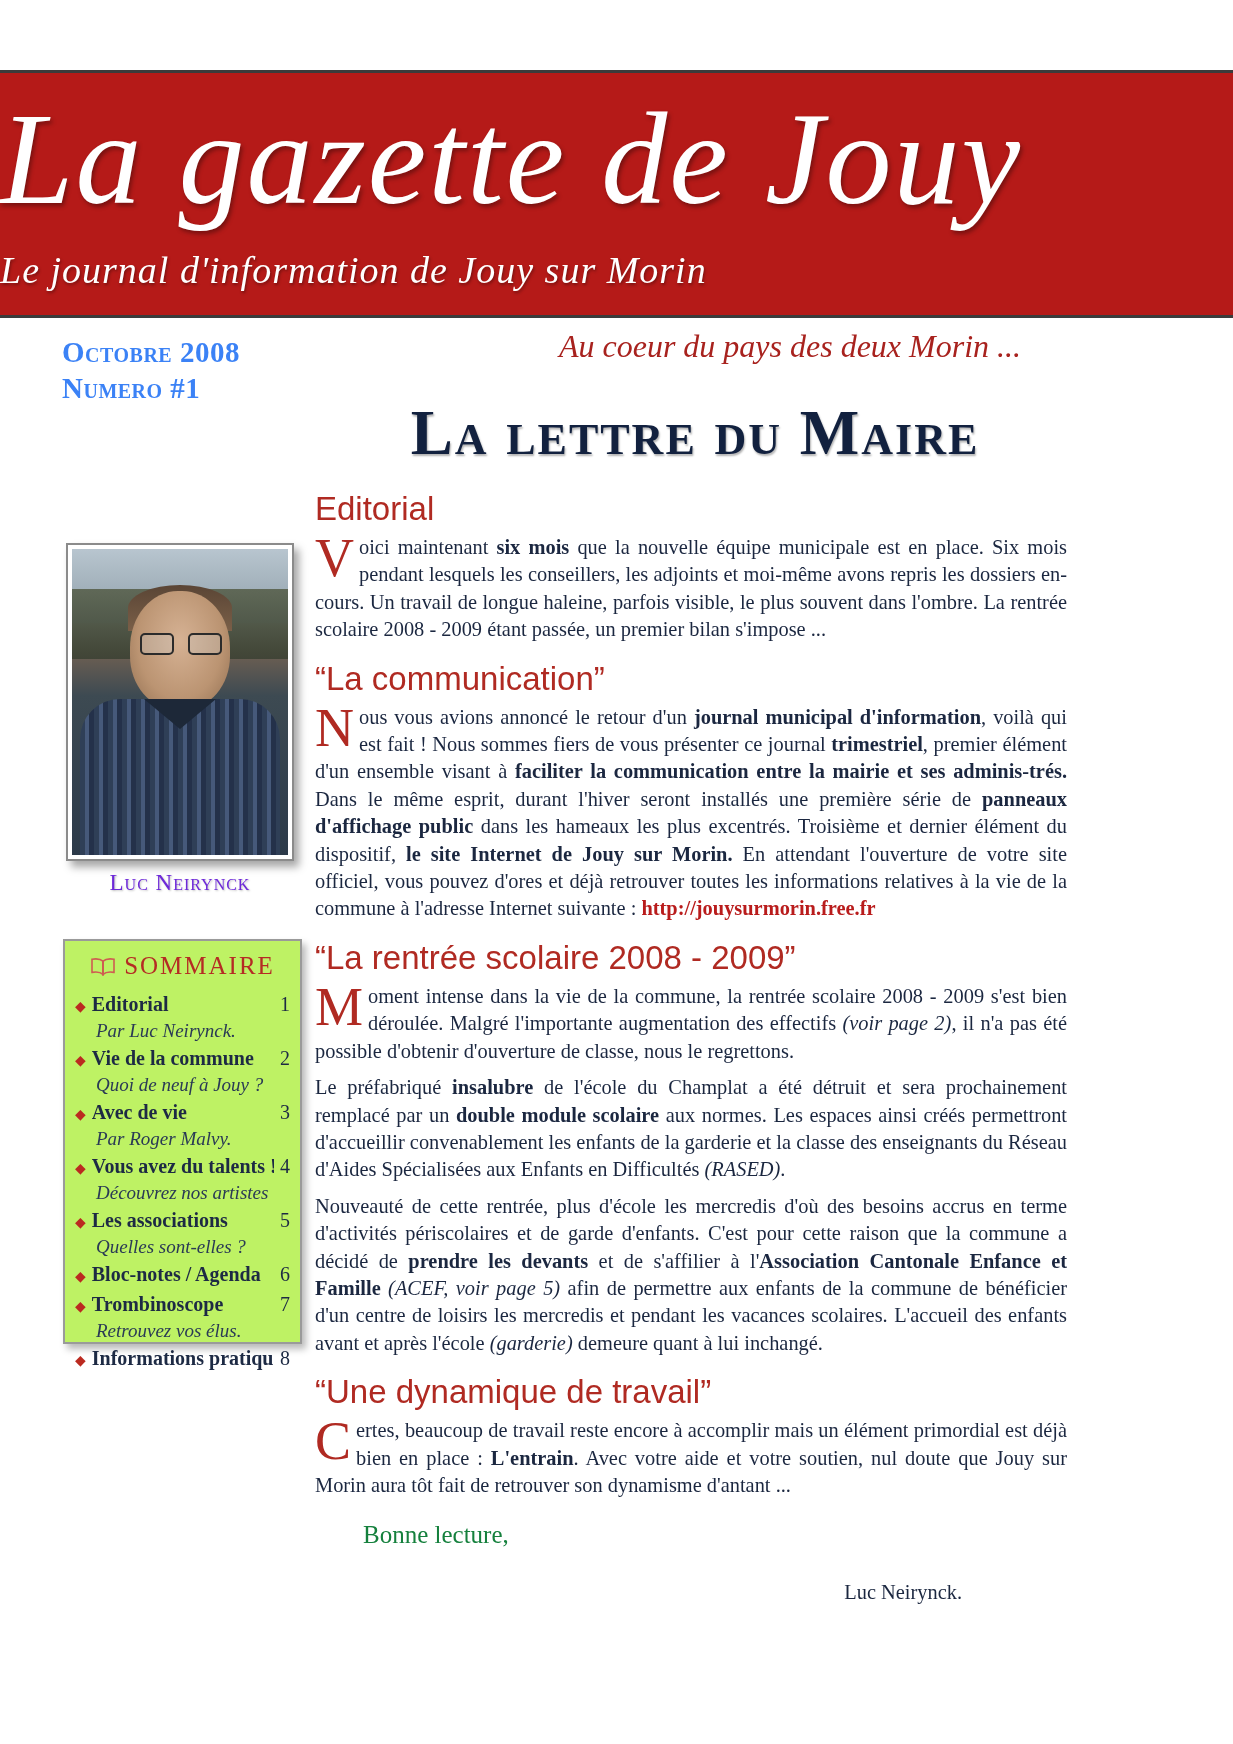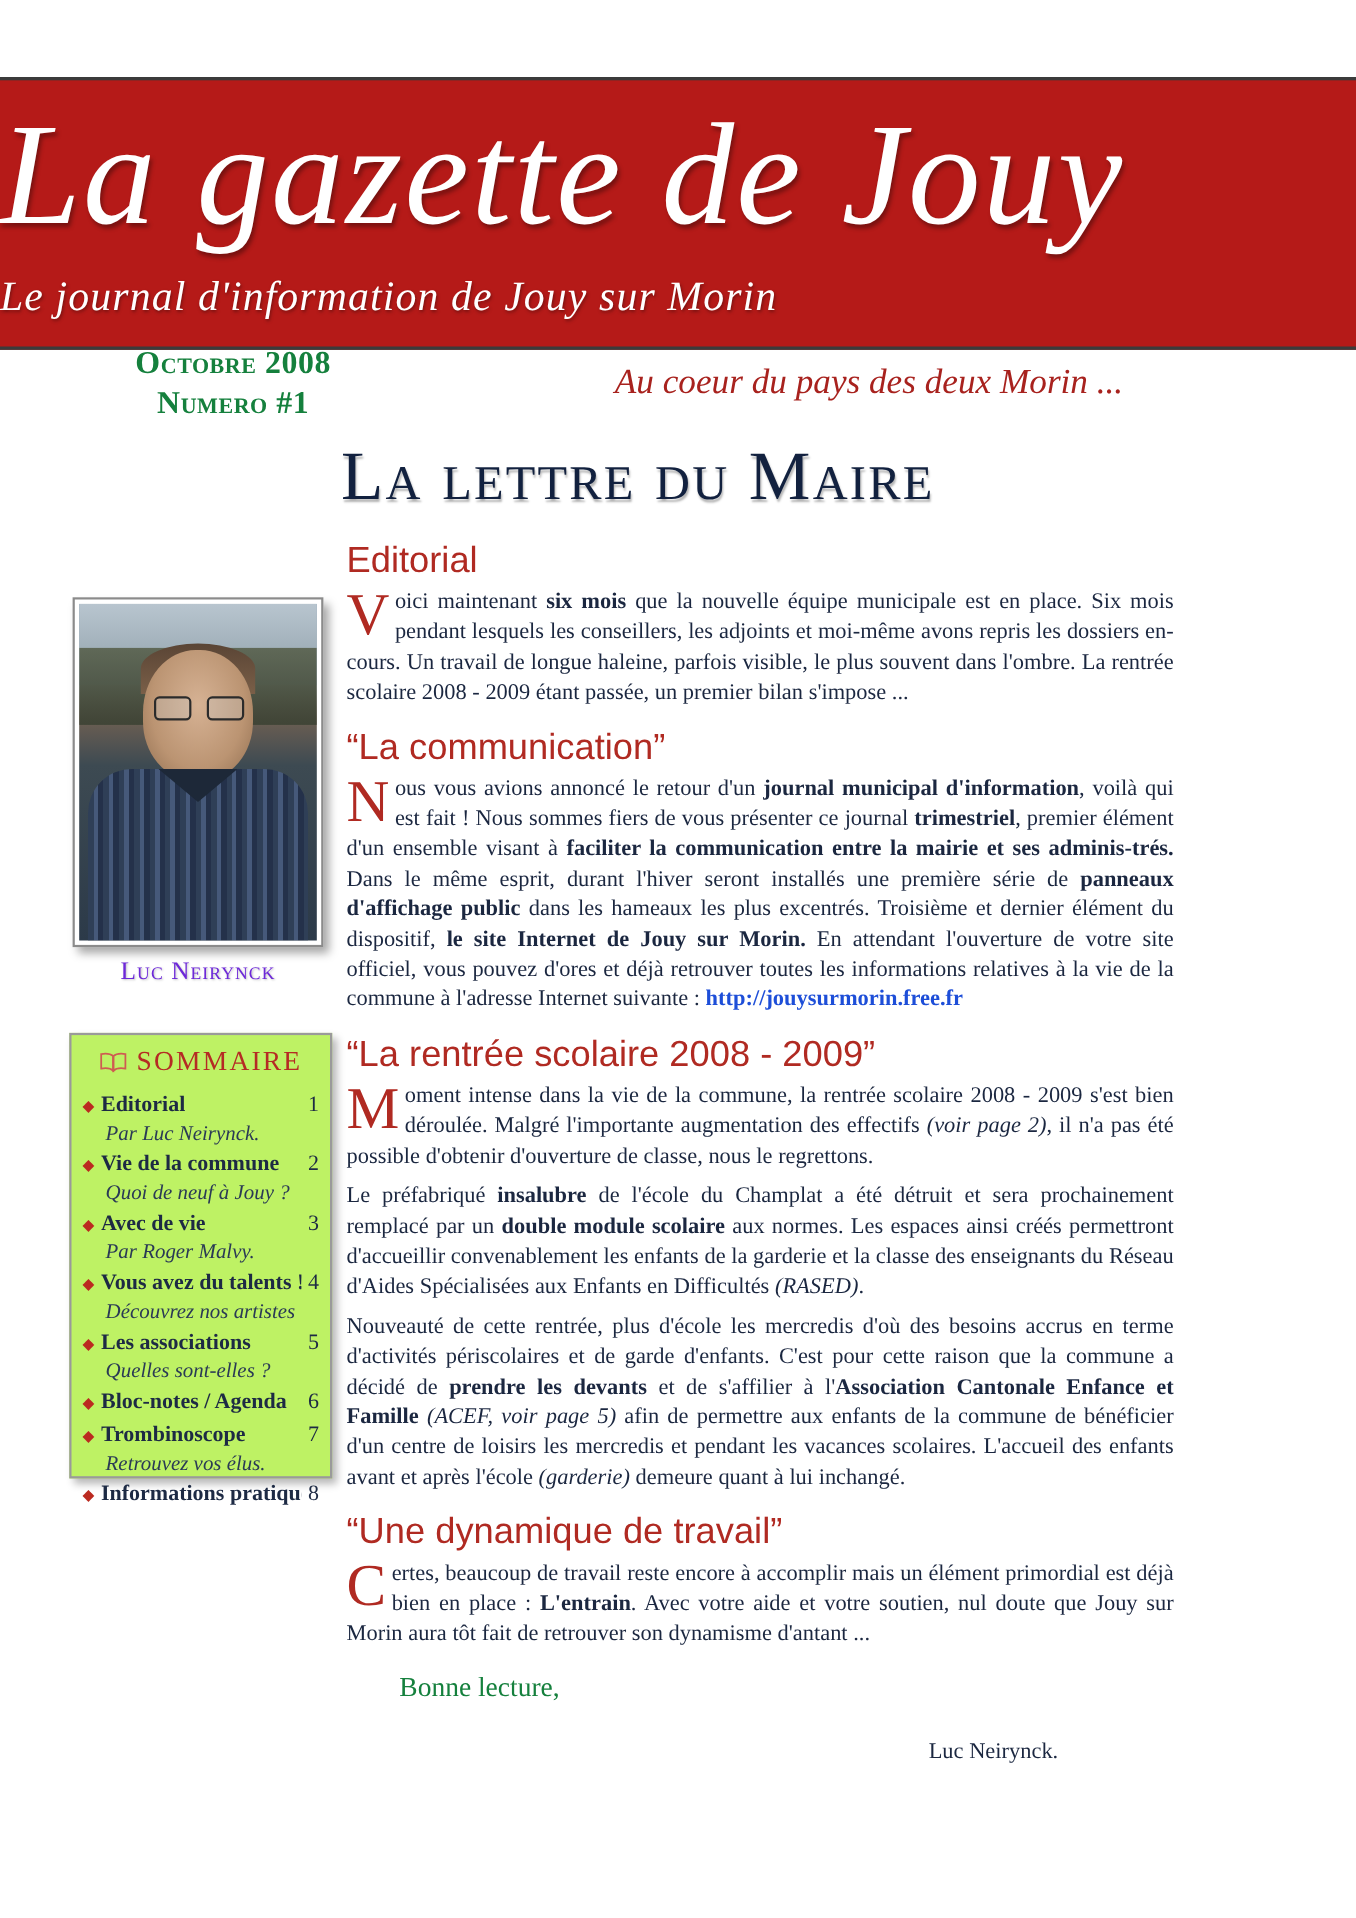--- a/index.html
+++ b/index.html
@@ -59,24 +59,23 @@
     line-height: 44px;
     letter-spacing: 1px;
     text-shadow: 1px 2px 3px rgba(0,0,0,0.35);
     white-space: nowrap;
   }
 
   
   .issue-block {
     position: absolute;
     left: 62px;
-    top: 312px;
+    top: 334px;
     width: 300px;
-    text-align: center;
-    color: #15803d;
+    color: #3b82f6;
     font-family: "Liberation Serif", "DejaVu Serif", serif;
     font-weight: bold;
     font-variant: small-caps;
     font-size: 29px;
     line-height: 36px;
     letter-spacing: 0.5px;
   }
   .tagline {
     position: absolute;
     left: 480px;
@@ -90,24 +89,25 @@
     line-height: 40px;
     white-space: nowrap;
   }
 
   
   .page-title {
     position: absolute;
     left: 310px;
     top: 398px;
     width: 770px;
+    text-align: center;
     color: #12213f;
     font-family: "Liberation Serif", "DejaVu Serif", serif;
     font-variant: small-caps;
-    font-weight: normal;
+    font-weight: bold;
     font-size: 63px;
     line-height: 70px;
     letter-spacing: 2px;
     text-shadow: 1px 2px 2px rgba(0,0,0,0.30);
     white-space: nowrap;
   }
 
   
   .photo-frame {
     position: absolute;
@@ -284,21 +284,21 @@
   .dropcap::first-letter {
     color: #b02a22;
     font-family: "Liberation Serif", "DejaVu Serif", serif;
     font-size: 54px;
     line-height: 44px;
     font-weight: normal;
     float: left;
     padding: 2px 5px 0 0;
   }
   .url {
-    color: #1d4ed8;
+    color: #b91c1c;
     font-weight: bold;
     font-family: "Liberation Serif", "DejaVu Serif", serif;
   }
   .signoff {
     color: #15803d;
     font-family: Liberation Serif, serif;
     font-size: 25px;
     line-height: 27.4px;
     margin: 22px 0 0 48px;
   }

